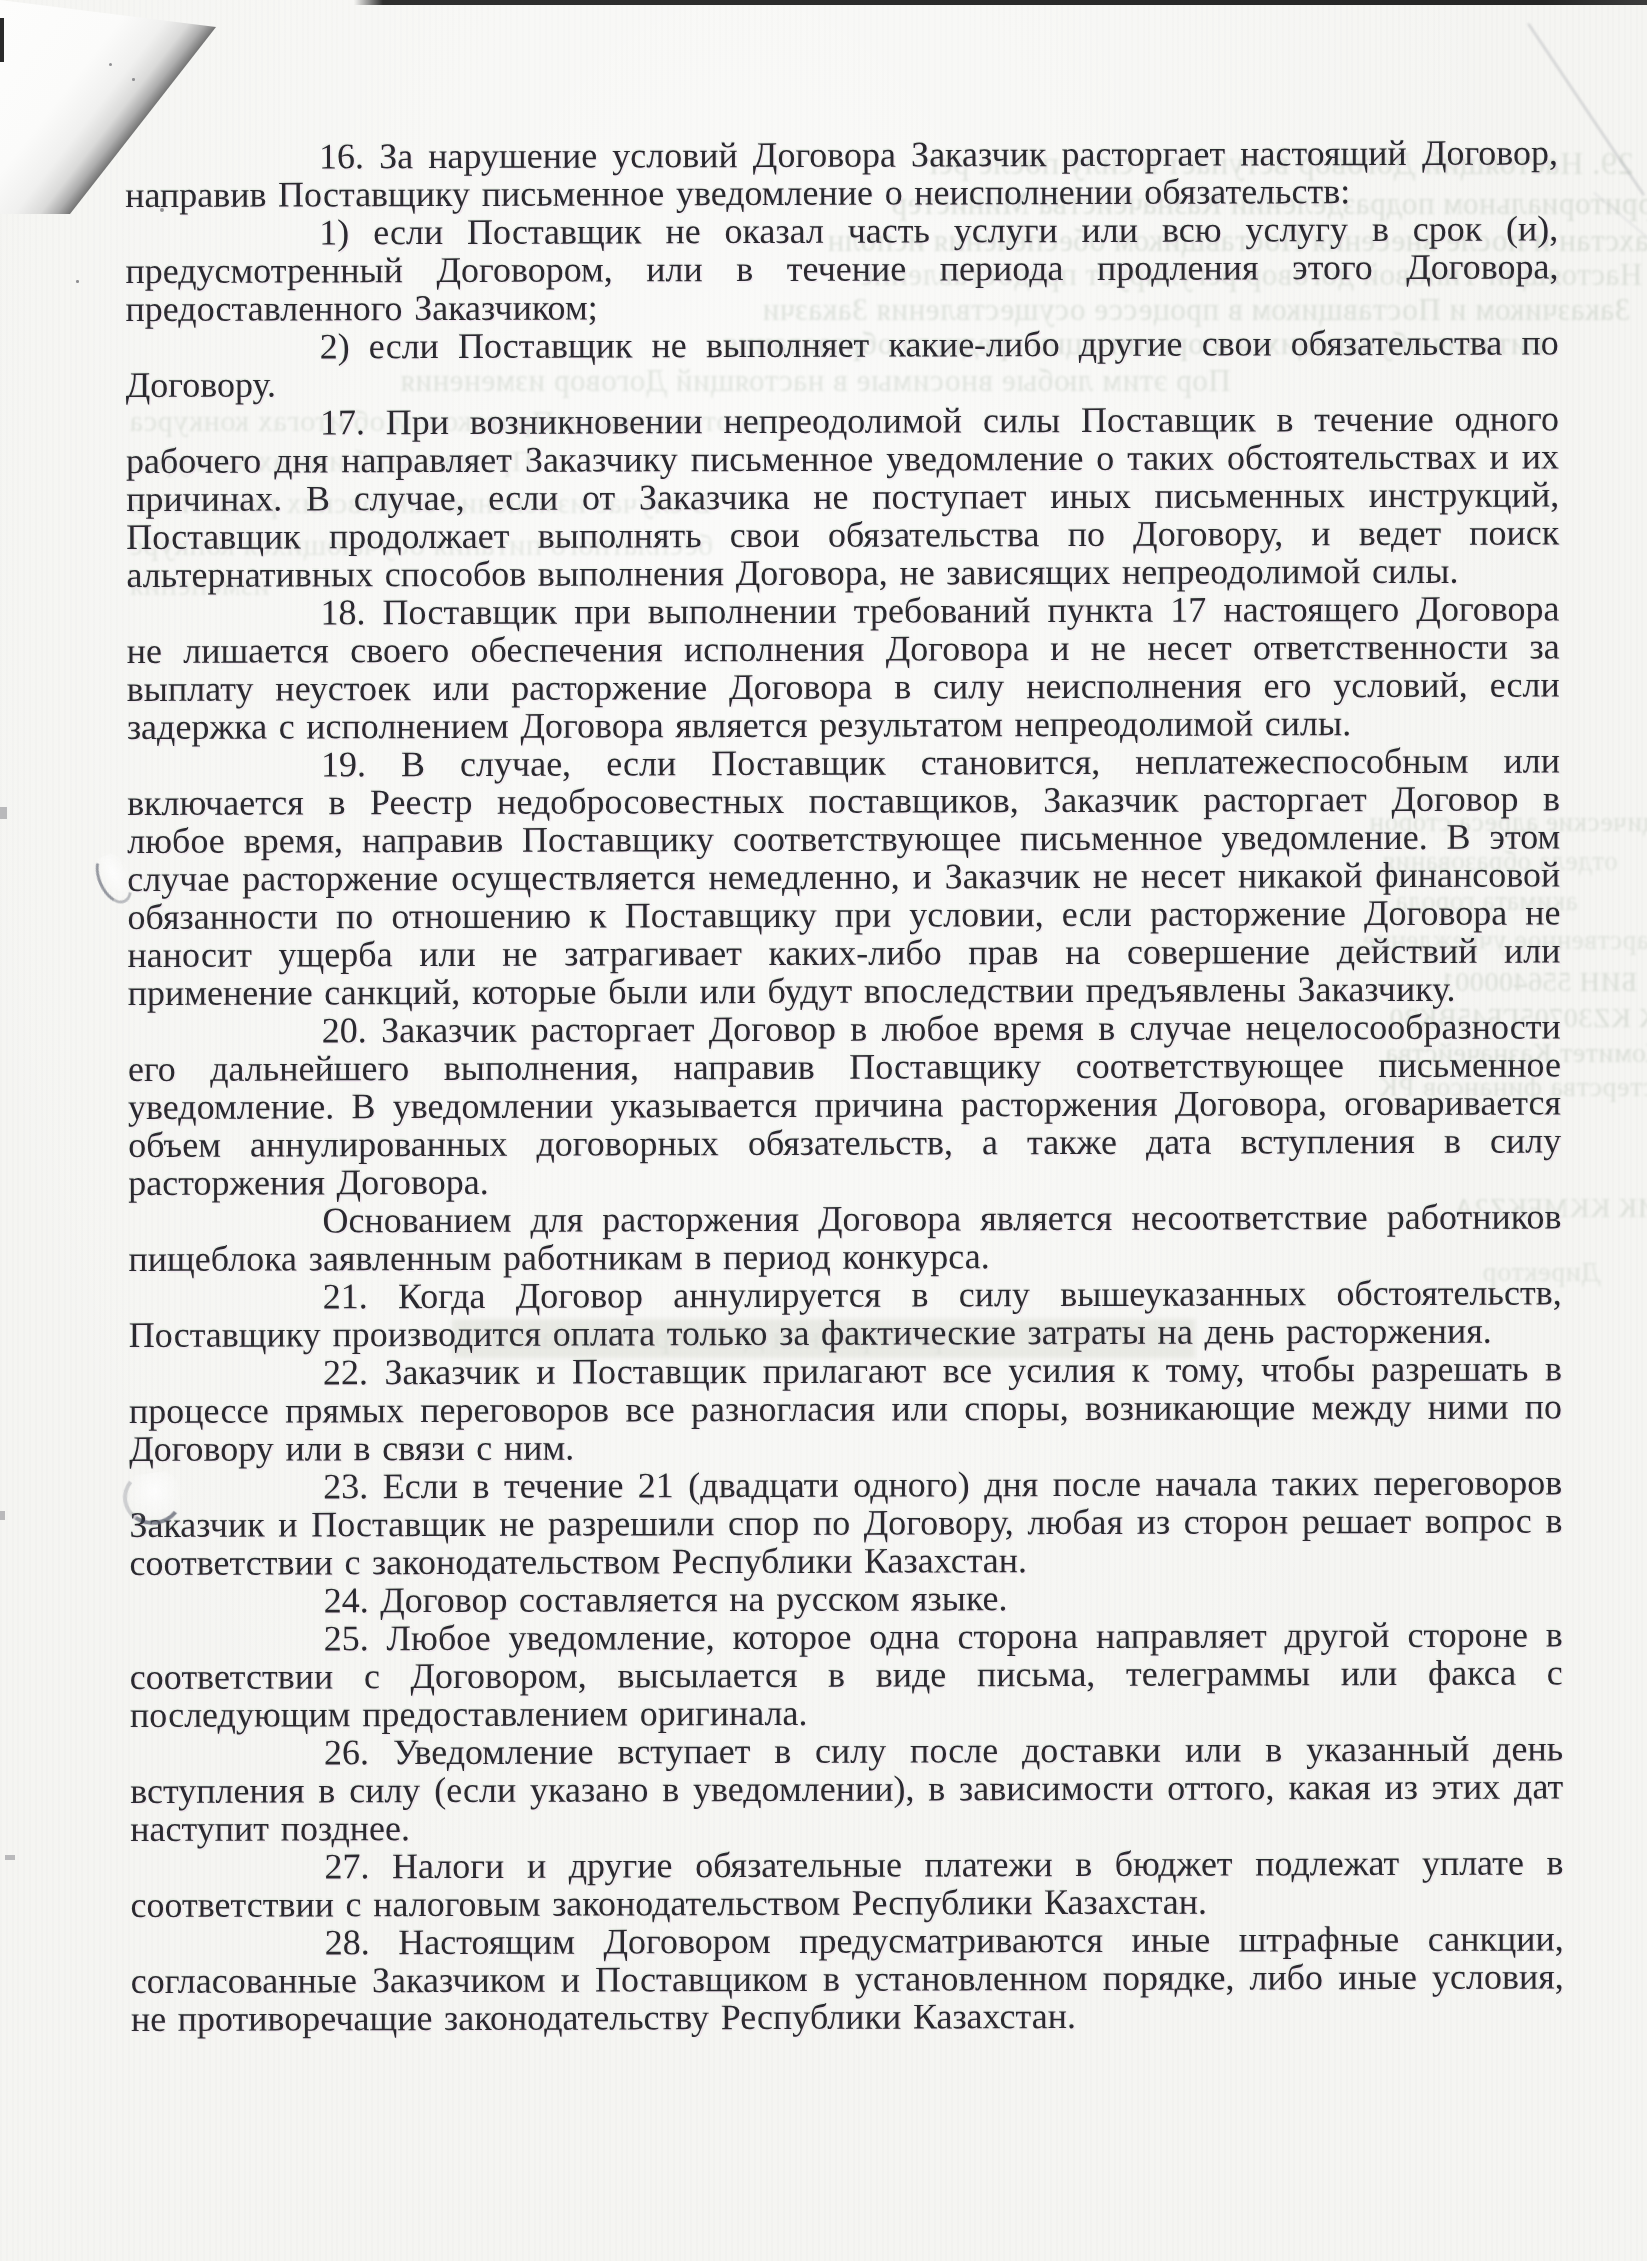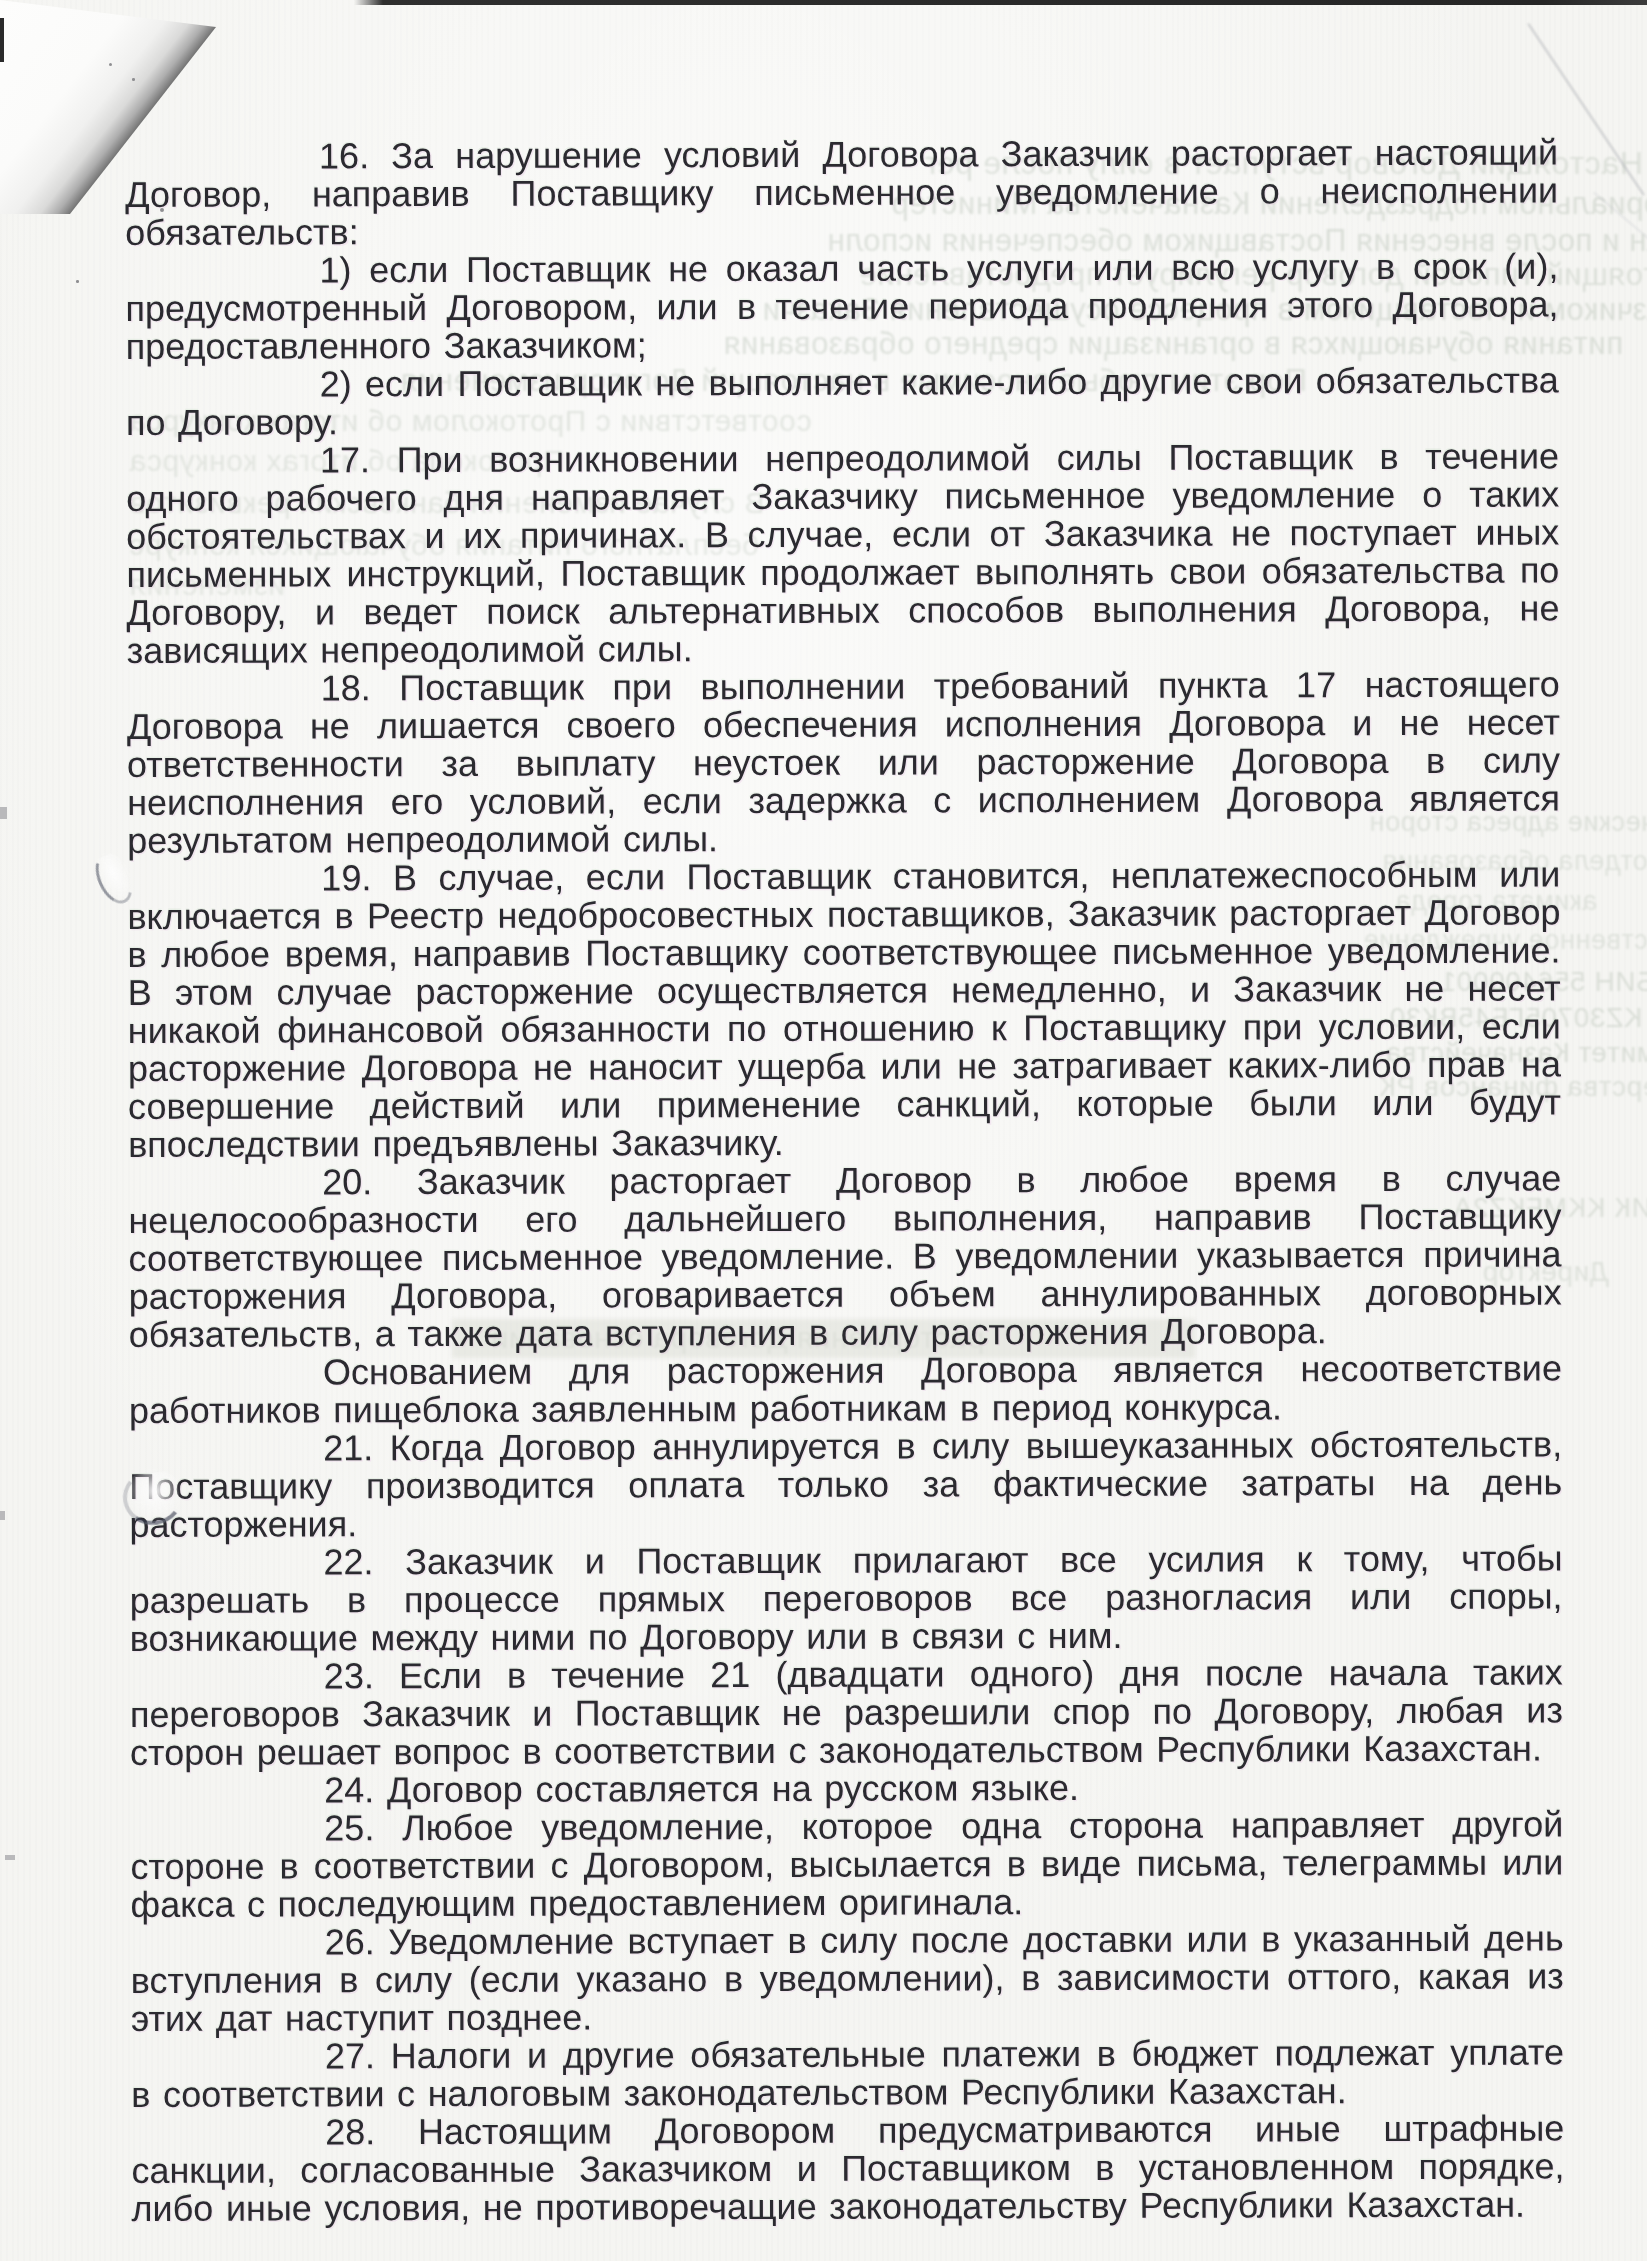--- a/index.html
+++ b/index.html
@@ -2,21 +2,21 @@
 <html style="font-size:10.3px"><head>
 <meta charset="utf-8">
 <style>
   html,body { margin:0; padding:0; background:#e9e9e9; }
   .page {
     position:relative; width:1647px; height:2261px; overflow:hidden;
     background:
       radial-gradient(ellipse at 45% 25%, rgba(255,255,255,0.55), rgba(255,255,255,0) 65%),
       repeating-linear-gradient(90deg, rgba(100,105,118,0.018) 0 1.9px, rgba(255,255,255,0.02) 1.9px 5.8px),
       var(--paper, #f5f5f2);
-    font-family:Liberation Sans, sans-serif;
+    font-family:Liberation Serif, serif;
   }
   
   .text-block {
     position:absolute; left:125px; top:138px; width:1433px;
     font-size:36px; line-height:38px; color:var(--ink, #2b2a30);
     text-align:justify; word-spacing:2.6px;
     transform:rotate(-0.18deg); transform-origin:top left;
   }
   .para {
     margin:0; text-indent:194px;

